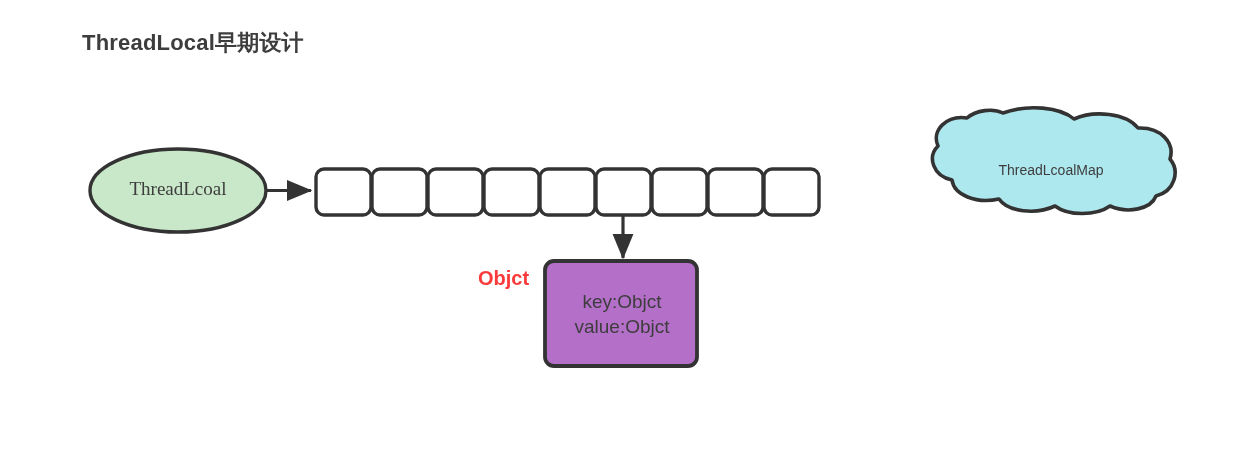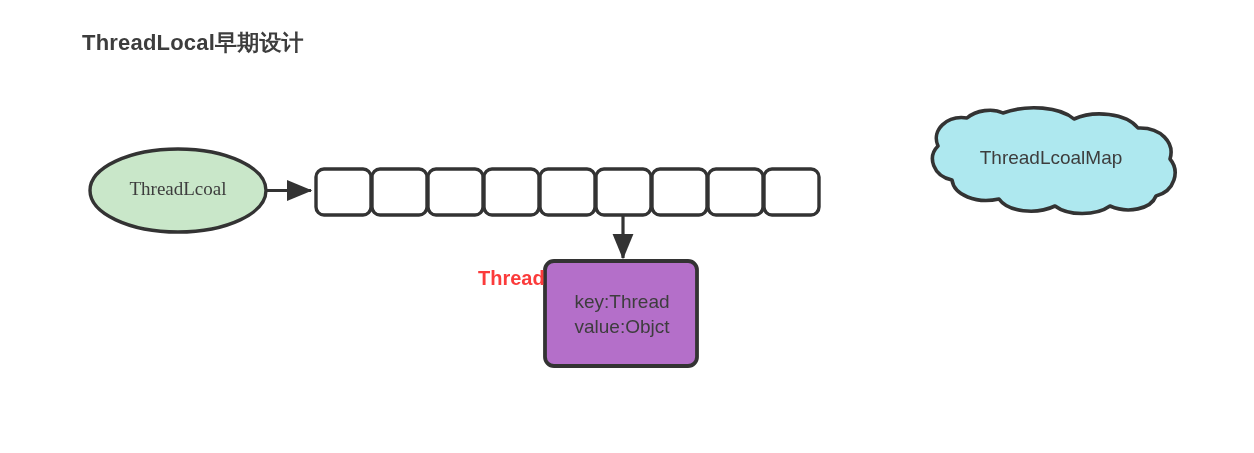--- a/index.html
+++ b/index.html
@@ -58,23 +58,23 @@
   .threadlocal-label {
     left: 62px;
     top: 178px;
     width: 176px;
     font-size: 19px;
     font-family: Liberation Serif, serif;
   }
 
   .threadlocalmap-label {
     left: 915px;
-    top: 147px;
+    top: 162px;
     width: 216px;
-    font-size: 19px;
+    font-size: 14px;
   }
 
   .entry-label {
     position: absolute;
     left: 450px;
     top: 267px;
     font-size: 20px;
     font-weight: bold;
     color: #fb3b3b;
     white-space: nowrap;
@@ -137,20 +137,20 @@
              C 948 204, 926 195, 924 180
              C 905 176, 899 157, 910 146
              C 903 130, 919 115, 939 118
              C 948 110, 965 108, 975 113 Z" fill="#aee8ef" stroke="#333333" stroke-width="3.6" stroke-linejoin="round"></path>
   </svg>
 
   <div class="shape-text threadlocal-label">ThreadLcoal</div>
 
   <div class="shape-text threadlocalmap-label">ThreadLcoalMap</div>
 
-  <div class="entry-label">Thread</div>
+  <div class="entry-label">Objct</div>
 
   <div class="entry-box-text">
-    <span>key:Thread</span>
+    <span>key:Objct</span>
     <span>value:Objct</span>
   </div>
 
 </div>
 
 </body></html>

